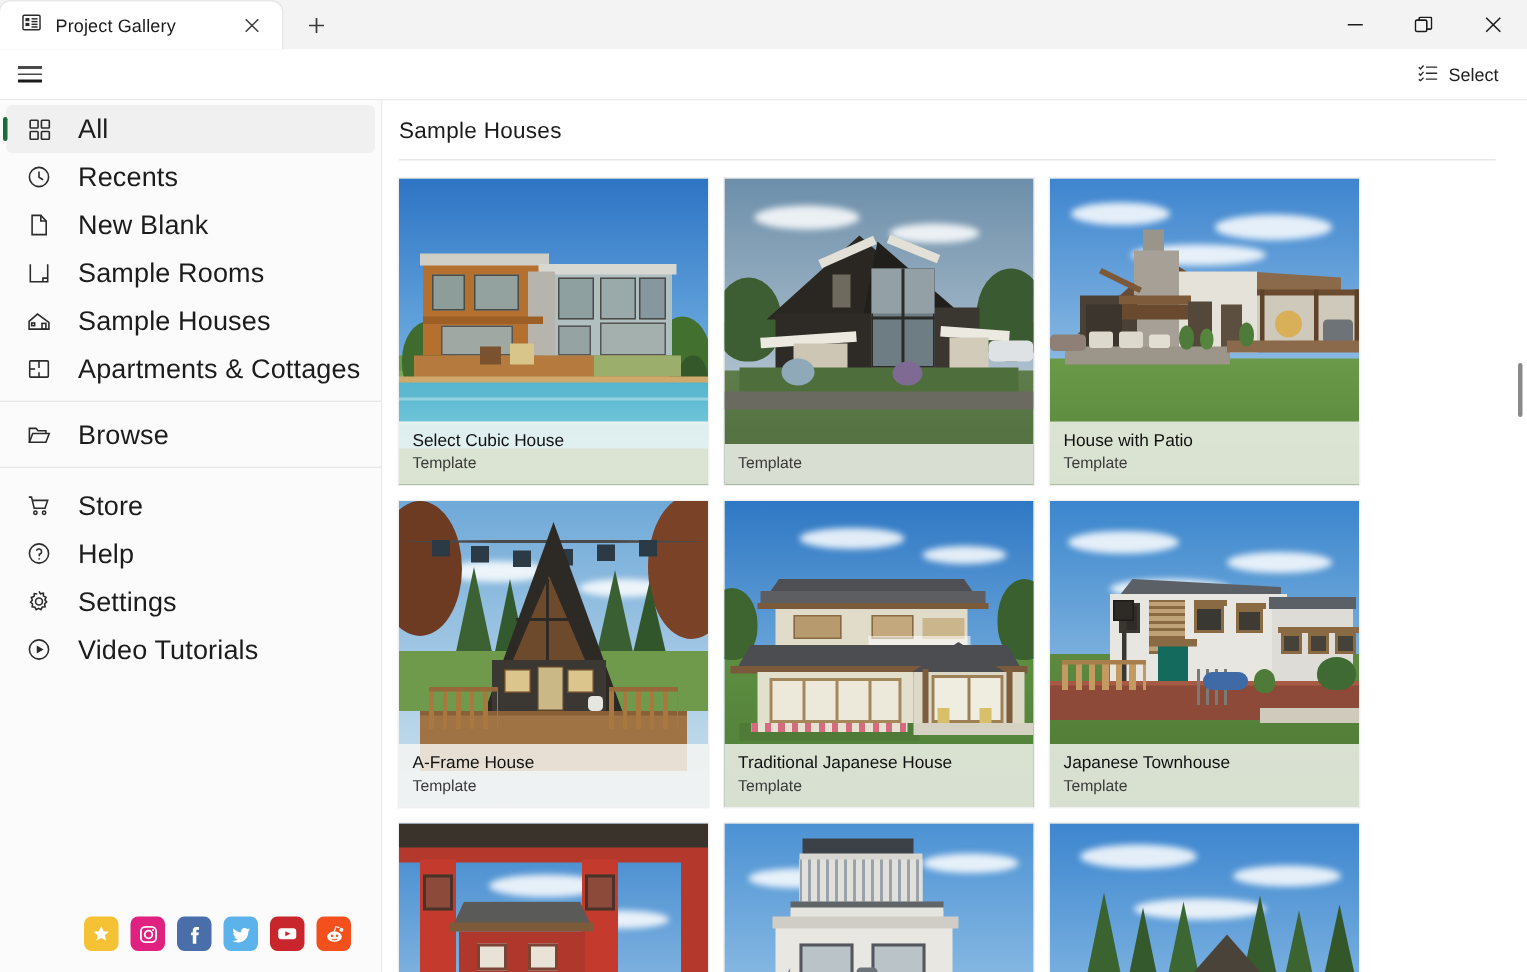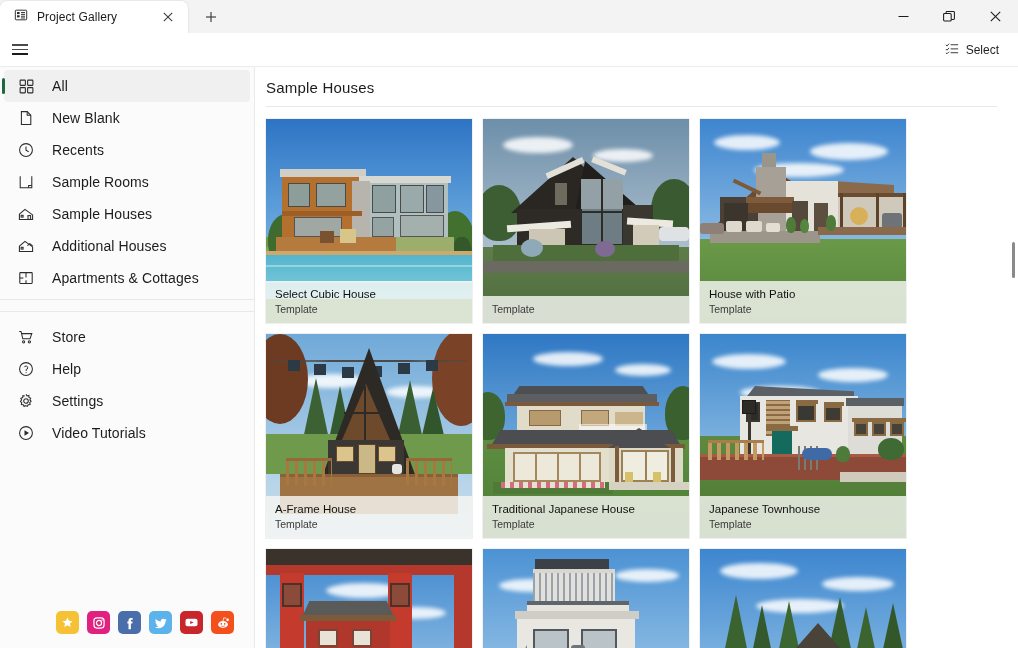--- a/index.html
+++ b/index.html
@@ -94,21 +94,21 @@
   .nav-item.active { background: #f0f0f0; }
   .nav-item.active::before {
     content: ""; position: absolute; left: -2px; top: 8px;
     width: 3px; height: 16px; border-radius: 2px; background: #1c6b3c;
   }
   .nav-icon {
     width: 20px; height: 20px; margin-right: 16px;
     display: flex; align-items: center; justify-content: center;
     color: #2b2b2b; flex: 0 0 20px;
   }
-  .nav-label { font-size: 14px; letter-spacing: .1px; }
+  .nav-label { font-size: 18px; letter-spacing: .1px; }
 
   
   .social {
     margin-top: auto; padding: 0 0 14px 56px;
     display: flex; gap: 8px; align-items: center;
   }
   .social-btn {
     width: 23px; height: 23px; border-radius: 5px;
     display: flex; align-items: center; justify-content: center;
     color: #fff;
@@ -254,35 +254,35 @@
             <rect x="1.2" y="9.2" width="5.6" height="5.6" rx="0.6"></rect>
             <rect x="9.2" y="9.2" width="5.6" height="5.6" rx="0.6"></rect>
           </svg>
         </span>
         <span class="nav-label">All</span>
       </div>
 
       <div class="nav-item">
         <span class="nav-icon">
           <svg width="16" height="16" viewBox="0 0 16 16" stroke="#2b2b2b" stroke-width="1.05" fill="none">
+            <circle cx="8" cy="8" r="6.4"></circle>
+              <path d="M8 4.4 V8.2 L10.7 9.8"></path>
+          </svg>
+        </span>
+        <span class="nav-label">Recents</span>
+      </div>
+
+      <div class="nav-item">
+        <span class="nav-icon">
+          <svg width="16" height="16" viewBox="0 0 16 16" stroke="#2b2b2b" stroke-width="1.05" fill="none">
             <path d="M3.4 1.6 H9.2 L12.8 5.3 V14.4 H3.4 Z"></path>
               <path d="M9.2 1.6 V5.3 H12.8"></path>
           </svg>
         </span>
         <span class="nav-label">New Blank</span>
-      </div>
-
-      <div class="nav-item">
-        <span class="nav-icon">
-          <svg width="16" height="16" viewBox="0 0 16 16" stroke="#2b2b2b" stroke-width="1.05" fill="none">
-            <circle cx="8" cy="8" r="6.4"></circle>
-              <path d="M8 4.4 V8.2 L10.7 9.8"></path>
-          </svg>
-        </span>
-        <span class="nav-label">Recents</span>
       </div>
 
       <div class="nav-item">
         <span class="nav-icon">
           <svg width="16" height="16" viewBox="0 0 16 16" stroke="#2b2b2b" stroke-width="1.05" fill="none">
             <path d="M2.2 2.2 V13.8 H13.8 V2.2"></path>
             <path d="M10.6 13.8 V11.4 H13.8"></path>
           </svg>
         </span>
         <span class="nav-label">Sample Rooms</span>
@@ -292,47 +292,46 @@
         <span class="nav-icon">
           <svg width="16" height="16" viewBox="0 0 16 16" stroke="#2b2b2b" stroke-width="1.05" fill="none">
             <path d="M1.4 8.2 L7 3.4 L14.6 8.9 V13.4 H1.4 Z"></path>
             <rect x="3.1" y="9.3" width="2" height="1.8"></rect>
             <rect x="10" y="9.6" width="2.6" height="3.8"></rect>
           </svg>
         </span>
         <span class="nav-label">Sample Houses</span>
       </div>
 
-      <div class="nav-item">
-        <span class="nav-icon">
-          <svg width="16" height="16" viewBox="0 0 16 16" stroke="#2b2b2b" stroke-width="1.05" fill="none">
-            <path d="M1.4 8.2 L7 3.4 L14.6 8.9 V13.4 H1.4 Z"></path>
-            <rect x="3.1" y="9.3" width="2" height="1.8"></rect>
-            <path d="M9.4 7.6 L11.8 5.6 L14.6 8"></path>
-          </svg>
-        </span>
-        <span class="nav-label">Additional Houses</span>
-      </div>
 
       <div class="nav-item">
         <span class="nav-icon">
           <svg width="16" height="16" viewBox="0 0 16 16" stroke="#2b2b2b" stroke-width="1.05" fill="none">
             <rect x="1.8" y="2.6" width="12.4" height="10.8" rx="0.6"></rect>
             <line x1="8" y1="2.6" x2="8" y2="7.4"></line>
             <line x1="8" y1="10.2" x2="8" y2="13.4"></line>
             <line x1="1.8" y1="8" x2="5.4" y2="8"></line>
           </svg>
         </span>
         <span class="nav-label">Apartments &amp; Cottages</span>
       </div>
 
     </div>
 
     <div class="nav-divider"></div>
 
+    <div class="nav-item">
+      <span class="nav-icon">
+        <svg width="16" height="16" viewBox="0 0 16 16" stroke="#2b2b2b" stroke-width="1.05" fill="none">
+          <path d="M1.6 12.8 V3.6 H6 L7.4 5.2 H12.6 V7"></path>
+          <path d="M1.6 12.8 L3.8 7 H14.8 L12.6 12.8 Z"></path>
+        </svg>
+      </span>
+      <span class="nav-label">Browse</span>
+    </div>
 
     <div class="nav-divider"></div>
 
     <div class="nav-group">
       <div class="nav-item">
         <span class="nav-icon">
           <svg width="16" height="16" viewBox="0 0 16 16" stroke="#2b2b2b" stroke-width="1.05" fill="none">
             <path d="M1.2 2.4 H3 L4.8 9.8 H12 L13.8 4.6 H3.6"></path>
             <circle cx="5.6" cy="12.8" r="1.1"></circle>
               <circle cx="11.4" cy="12.8" r="1.1"></circle>

